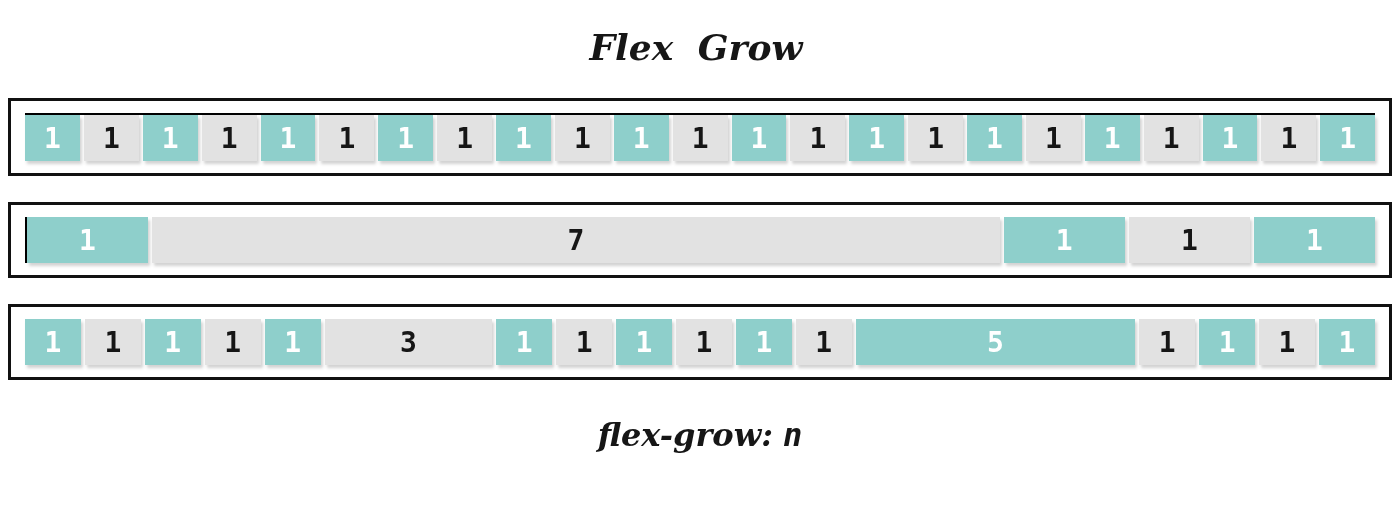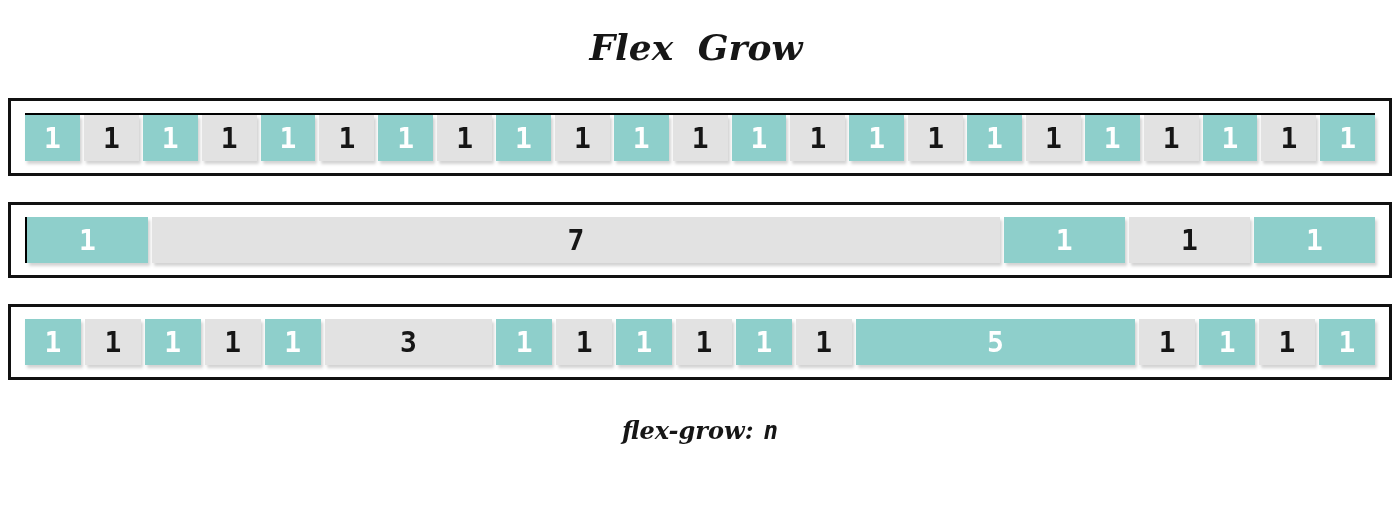--- a/index.html
+++ b/index.html
@@ -50,21 +50,21 @@
     font-size: 28px;
     font-weight: bold;
     box-shadow: 2px 3px 3px rgba(0,0,0,0.18);
   }
   .box.teal { background: var(--teal, #8ECFCB); color: var(--text-on-teal, #fff); }
   .box.gray { background: var(--gray, #E2E2E2); color: var(--text-on-gray, #161616); }
 
   .caption {
     margin: 36px 0 0 0;
     text-align: center;
-    font-size: 24px;
+    font-size: 32px;
     font-style: italic;
     font-weight: bold;
     color: #161616;
   }
   .cap-val {
     font-family: "DejaVu Sans Mono", monospace;
     font-style: italic;
     font-weight: bold;
     margin-left: 10px;
   }

